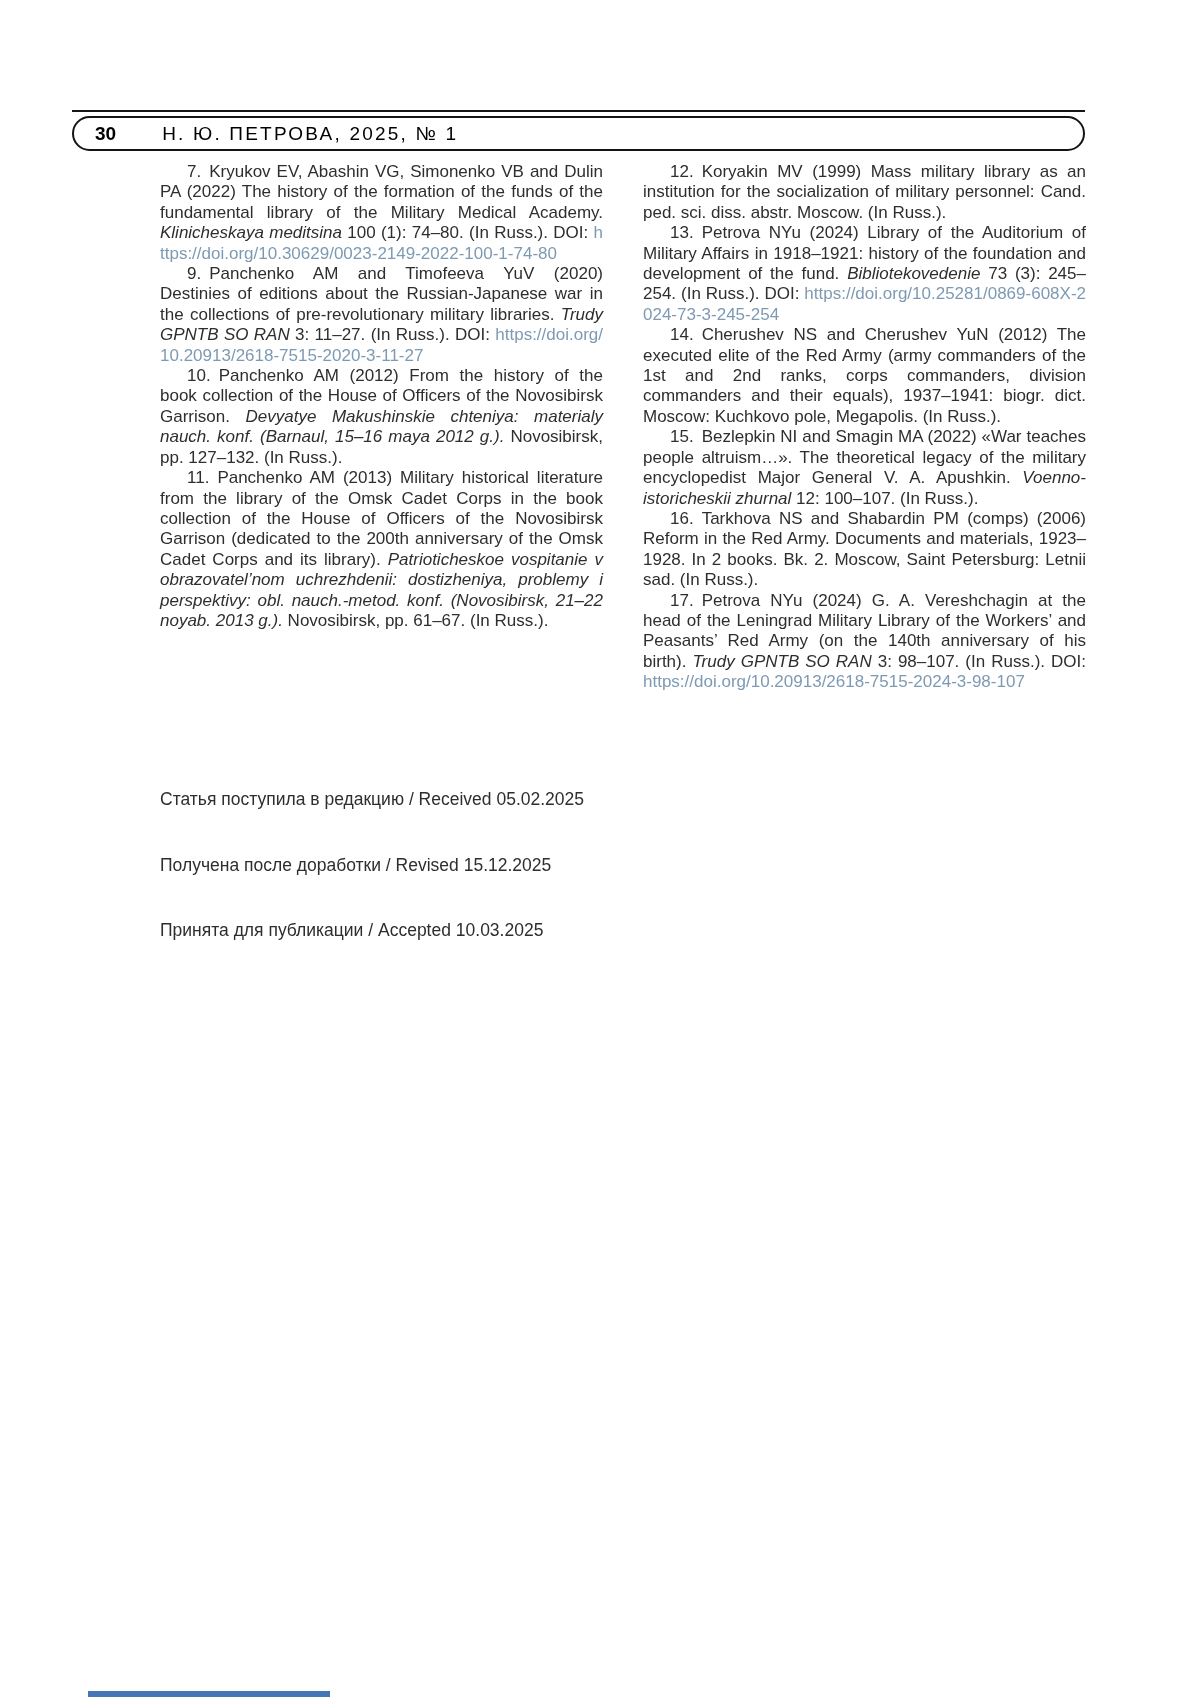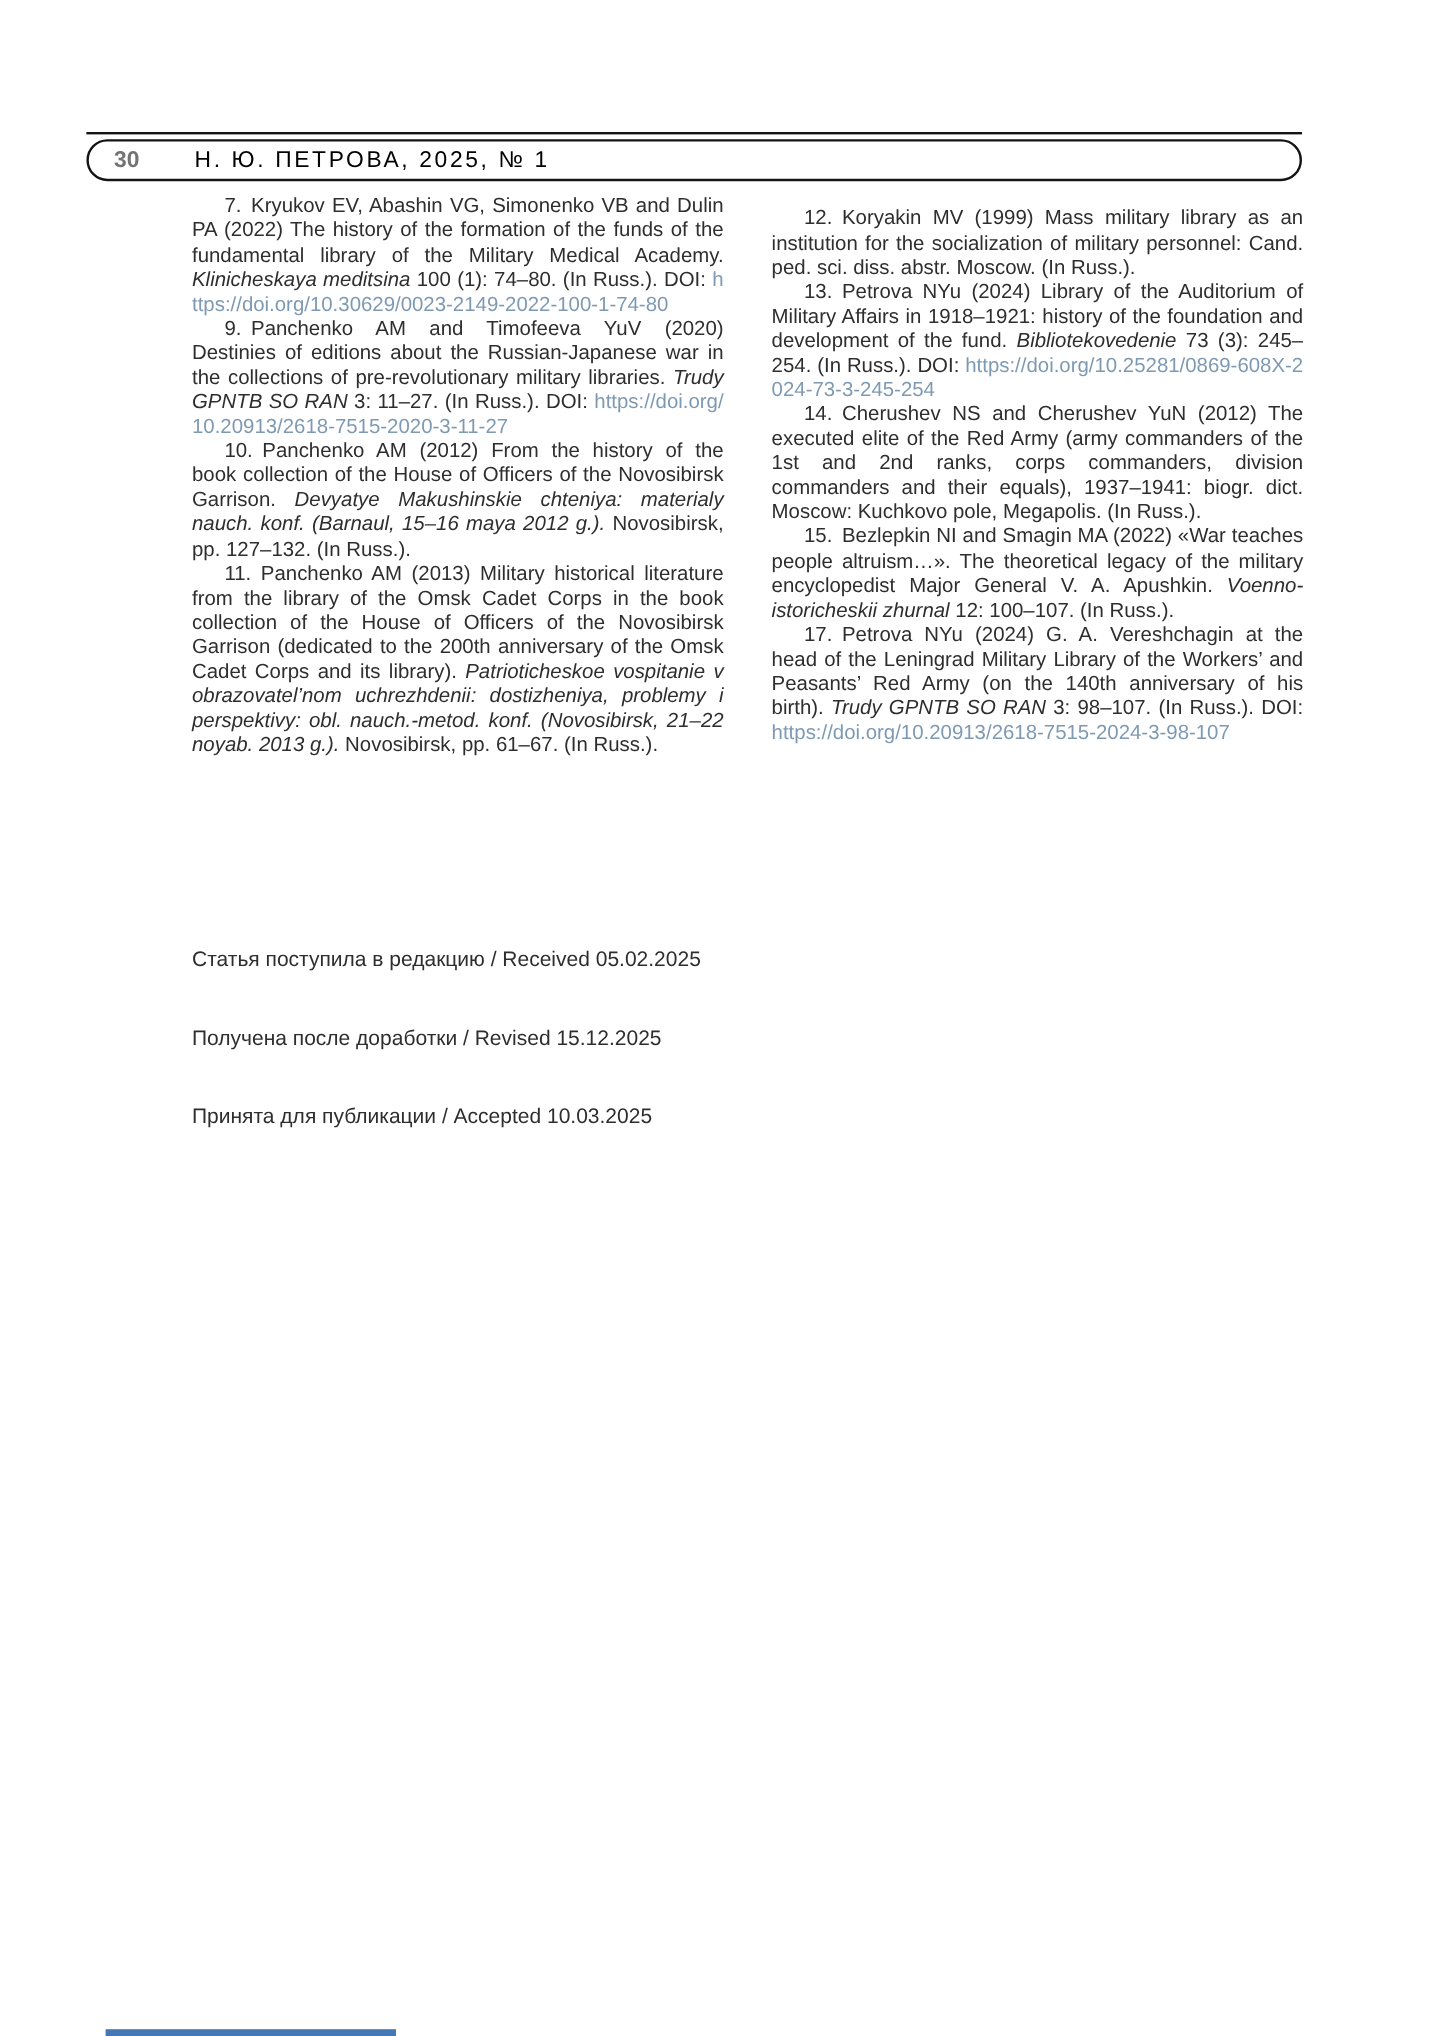--- a/index.html
+++ b/index.html
@@ -10,27 +10,27 @@
   
   .header-rule {
     position:absolute; left:72px; top:110px; width:1013px; height:0;
     border-top:2.5px solid #141414;
   }
   .header-band {
     position:absolute; left:72px; top:116px; width:1013px; height:35px;
     border:2.5px solid #141414; border-radius:19px; box-sizing:border-box;
     display:flex; align-items:center; background:#ffffff;
   }
-  .page-num { font-size:19px; font-weight:700; margin-left:21px; color:#737373;text-align:right; }
+  .page-num { font-size:19px; font-weight:700; margin-left:21px; color:#000000;text-align:right; }
   .running-title { font-size:19px; margin-left:46px; letter-spacing:2.2px; color:#000000; white-space:nowrap; }
 
   
   .refs {
     position:absolute; left:160px; top:162px; width:926px;
-    display:flex; gap:40px;align-items:center;
+    display:flex; gap:40px;
   }
   .col { width:443px; }
   .ref {
     margin:0; text-align:justify; font-size:17px; line-height:20.4px;
     text-indent:27px; color:#2e2e2e;
     hyphens:none;
   }
   .ref-num { padding-right:8px; }
   .it { font-style:italic; }
   .link { color:var(--link-color,#7e9ab3); word-break:break-all; }
@@ -62,20 +62,21 @@
         <p class="ref"><span class="ref-num">7.</span><span>Kryukov EV, Abashin VG, Simonenko VB and Dulin PA (2022) The history of the formation of the funds of the fundamental library of the Military Medical Academy. </span><span class="it">Klinicheskaya meditsina</span><span> 100 (1): 74–80. (In Russ.). DOI: </span><span class="link">https://doi.org/10.30629/0023-2149-2022-100-1-74-80</span></p>
         <p class="ref"><span class="ref-num">9.</span><span>Panchenko AM and Timofeeva YuV (2020) Destinies of editions about the Russian-Japanese war in the collections of pre-revolutionary military libraries. </span><span class="it">Trudy GPNTB SO RAN</span><span> 3: 11–27. (In Russ.). DOI: </span><span class="link">https://doi.org/10.20913/2618-7515-2020-3-11-27</span></p>
         <p class="ref"><span class="ref-num">10.</span><span>Panchenko AM (2012) From the history of the book collection of the House of Officers of the Novosibirsk Garrison. </span><span class="it">Devyatye Makushinskie chteniya: materialy nauch. konf. (Barnaul, 15–16 maya 2012 g.).</span><span> Novosibirsk, pp. 127–132. (In Russ.).</span></p>
         <p class="ref"><span class="ref-num">11.</span><span>Panchenko AM (2013) Military historical literature from the library of the Omsk Cadet Corps in the book collection of the House of Officers of the Novosibirsk Garrison (dedicated to the 200th anniversary of the Omsk Cadet Corps and its library). </span><span class="it">Patrioticheskoe vospitanie v obrazovatel’nom uchrezhdenii: dostizheniya, problemy i perspektivy: obl. nauch.-metod. konf. (Novosibirsk, 21–22 noyab. 2013 g.).</span><span> Novosibirsk, pp. 61–67. (In Russ.).</span></p>
       </div>
     <div class="col" id="col-right">
         <p class="ref"><span class="ref-num">12.</span><span>Koryakin MV (1999) Mass military library as an institution for the socialization of military personnel: Cand. ped. sci. diss. abstr. Moscow. (In Russ.).</span></p>
         <p class="ref"><span class="ref-num">13.</span><span>Petrova NYu (2024) Library of the Auditorium of Military Affairs in 1918–1921: history of the foundation and development of the fund. </span><span class="it">Bibliotekovedenie</span><span> 73 (3): 245–254. (In Russ.). DOI: </span><span class="link">https://doi.org/10.25281/0869-608X-2024-73-3-245-254</span></p>
         <p class="ref"><span class="ref-num">14.</span><span>Cherushev NS and Cherushev YuN (2012) The executed elite of the Red Army (army commanders of the 1st and 2nd ranks, corps commanders, division commanders and their equals), 1937–1941: biogr. dict. Moscow: Kuchkovo pole, Megapolis. (In Russ.).</span></p>
         <p class="ref"><span class="ref-num">15.</span><span>Bezlepkin NI and Smagin MA (2022) «War teaches people altruism…». The theoretical legacy of the military encyclopedist Major General V. A. Apushkin. </span><span class="it">Voenno-istoricheskii zhurnal</span><span> 12: 100–107. (In Russ.).</span></p>
+        <p class="ref"><span class="ref-num">16.</span><span>Tarkhova NS and Shabardin PM (comps) (2006) Reform in the Red Army. Documents and materials, 1923–1928. In 2 books. Bk. 2. Moscow, Saint Petersburg: Letnii sad. (In Russ.).</span></p>
         <p class="ref"><span class="ref-num">17.</span><span>Petrova NYu (2024) G. A. Vereshchagin at the head of the Leningrad Military Library of the Workers’ and Peasants’ Red Army (on the 140th anniversary of his birth). </span><span class="it">Trudy GPNTB SO RAN</span><span> 3: 98–107. (In Russ.). DOI: </span><span class="link">https://doi.org/10.20913/2618-7515-2024-3-98-107</span></p>
       </div>
   </div>
 
   <div class="dates">
     <div>Статья поступила в редакцию / Received 05.02.2025</div>
     <div>Получена после доработки / Revised 15.12.2025</div>
     <div>Принята для публикации / Accepted 10.03.2025</div>
   </div>
 

